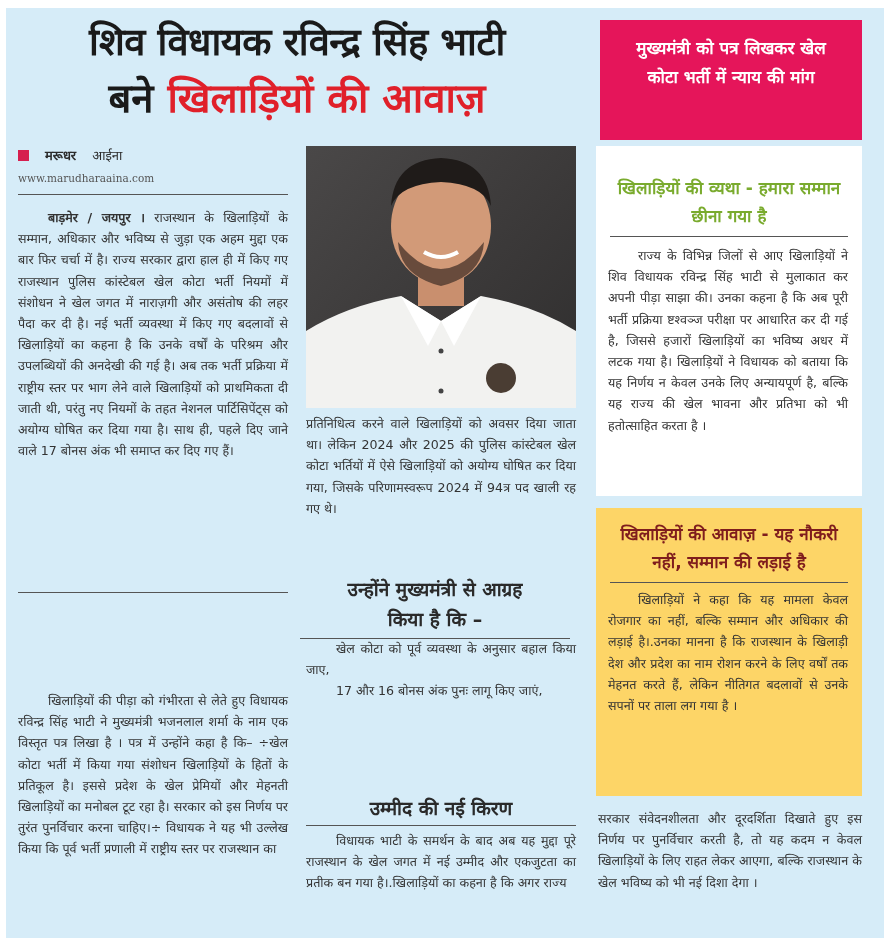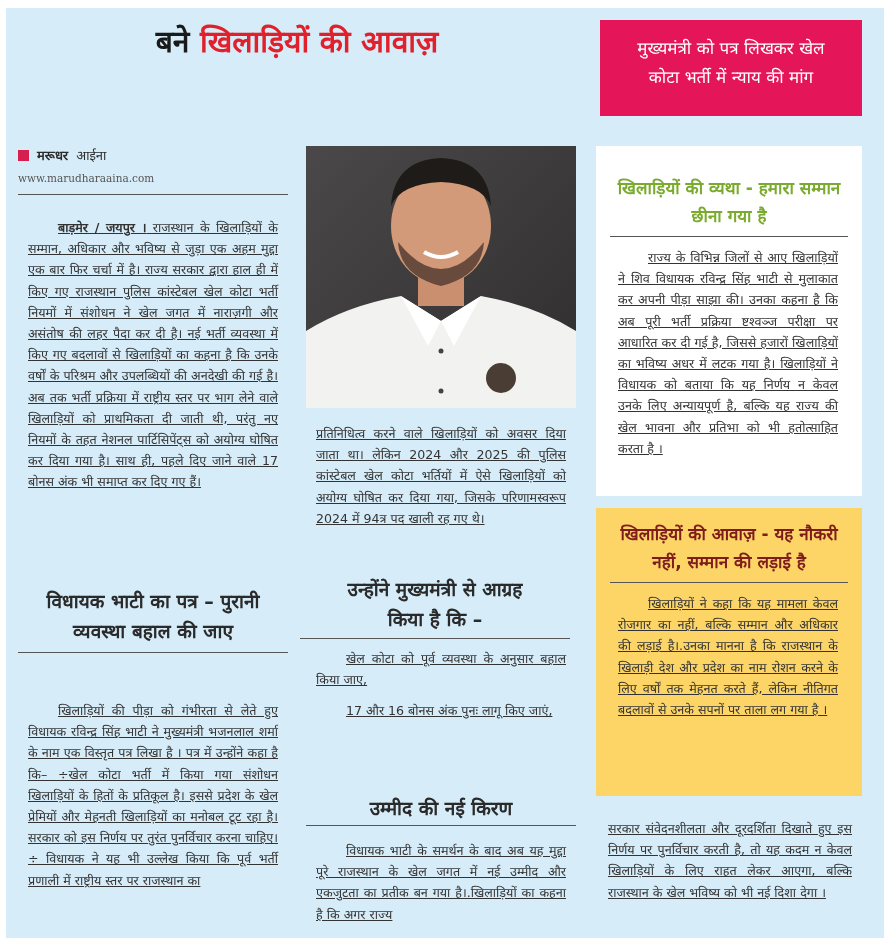--- a/index.html
+++ b/index.html
@@ -1,64 +1,64 @@
 <!DOCTYPE html>
 <html><head>
 <meta charset="utf-8">
 <style>
   html, body { margin:0; padding:0; background:#ffffff; }
   body { width:895px; height:950px; position:relative; overflow:hidden; font-family:"DejaVu Sans", sans-serif; color:#2b2b2b; }
   .page { position:absolute; left:6px; top:8px; width:878px; height:930px; background:#d6ecf8; }
   .headline { position:absolute; left:6px; top:14px; width:582px; text-align:center; font-family:"DejaVu Sans", sans-serif; font-weight:bold; color:#1a1a1a; line-height:56px; }
   .headline .l1 { font-size:38px; display:block; letter-spacing:-0.5px; }
-  .headline .l2 { font-size:30px; display:block; }
+  .headline .l2 { font-size:40px; display:block; }
   .headline .red { color:#e0202a; }
   .byline { position:absolute; left:18px; top:146px; width:270px; }
-  .byline .brand { font-size:13px; font-weight:bold; color:#2b2b2b; display:flex; align-items:center; gap:8px; }
+  .byline .brand { font-size:13px; font-weight:bold; color:#2b2b2b; display:flex; align-items:center; gap:16px; }
   .byline .sq { width:11px; height:11px; background:#d61f4f; display:inline-block; }
   .byline .brand .light { font-weight:normal; }
   .byline .url { font-family:"DejaVu Serif", serif; font-size:10.5px; color:#555; margin-top:8px; }
   .rule { height:1px; background:#555; }
   .col { position:absolute; font-size:12.6px; line-height:21.2px; text-align:justify; color:#333; }
-  .col p { margin:10px; text-indent:30px;text-decoration:underline; }
+  .col p { margin:0; text-indent:30px; }
   .col p.noindent { text-indent:0; }
   .col .lead { font-weight:bold; }
   .subhead { text-align:center; font-size:19px; font-weight:bold; color:#2a2a2a; line-height:30px; }
   .photo { position:absolute; left:306px; top:146px; width:270px; height:262px; background:linear-gradient(135deg,#4a4848 0%,#3a3838 60%,#2f2e2e 100%); overflow:hidden; }
-  .pink-box { position:absolute; left:600px; top:20px; width:262px; height:96px; background:#e5155a; color:#ffffff; text-align:center; font-weight:normal; font-size:17px; line-height:29px; padding-top:14px; box-sizing:border-box; }
+  .pink-box { position:absolute; left:600px; top:20px; width:262px; height:120px; background:#e5155a; color:#ffffff; text-align:center; font-weight:bold; font-size:17px; line-height:29px; padding-top:14px; box-sizing:border-box; }
   .white-box { position:absolute; left:596px; top:146px; width:266px; height:350px; background:#ffffff; }
   .white-box .title { color:#7aab2e; font-weight:bold; font-size:17px; text-align:center; line-height:28px; margin-top:10px; }
   .yellow-box { position:absolute; left:596px; top:508px; width:266px; height:288px; background:#fdd567; }
   .yellow-box .title { color:#7f1d1d; font-weight:bold; font-size:17px; text-align:center; line-height:28px; margin-top:12px; }
 </style>
 </head>
 <body>
 
 <div class="page"></div>
 
 <div class="headline">
+  <span class="l1">शिव विधायक रविन्द्र सिंह भाटी</span>
   <span class="l2"><span>बने </span><span class="red">खिलाड़ियों की आवाज़</span></span>
 </div>
 
 <div class="byline">
   <div class="brand">
     <span class="sq"></span>
     <span>मरूधर</span>
     <span class="light">आईना</span>
   </div>
   <div class="url">www.marudharaaina.com</div>
   <div class="rule" style="margin-top:10px;"></div>
 </div>
 
 <div class="col" style="left:18px; top:207px; width:270px;">
   <p><span class="lead">बाड़मेर / जयपुर ।</span><span> राजस्थान के खिलाड़ियों के सम्मान, अधिकार और भविष्य से जुड़ा एक अहम मुद्दा एक बार फिर चर्चा में है। राज्य सरकार द्वारा हाल ही में किए गए राजस्थान पुलिस कांस्टेबल खेल कोटा भर्ती नियमों में संशोधन ने खेल जगत में नाराज़गी और असंतोष की लहर पैदा कर दी है। नई भर्ती व्यवस्था में किए गए बदलावों से खिलाड़ियों का कहना है कि उनके वर्षों के परिश्रम और उपलब्धियों की अनदेखी की गई है। अब तक भर्ती प्रक्रिया में राष्ट्रीय स्तर पर भाग लेने वाले खिलाड़ियों को प्राथमिकता दी जाती थी, परंतु नए नियमों के तहत नेशनल पार्टिसिपेंट्स को अयोग्य घोषित कर दिया गया है। साथ ही, पहले दिए जाने वाले 17 बोनस अंक भी समाप्त कर दिए गए हैं।</span></p>
 </div>
 
 <div style="position:absolute; left:18px; top:586px; width:270px;">
-  <div class="subhead" style="padding:0 22px;">विधायक भाटी का पत्र – पुरानी व्यवस्था बहाल की जाए</div>
   <div class="rule" style="margin-top:6px;"></div>
 </div>
 <div class="col" style="left:18px; top:690px; width:270px;">
   <p>खिलाड़ियों की पीड़ा को गंभीरता से लेते हुए विधायक रविन्द्र सिंह भाटी ने मुख्यमंत्री भजनलाल शर्मा के नाम एक विस्तृत पत्र लिखा है । पत्र में उन्होंने कहा है कि– ÷खेल कोटा भर्ती में किया गया संशोधन खिलाड़ियों के हितों के प्रतिकूल है। इससे प्रदेश के खेल प्रेमियों और मेहनती खिलाड़ियों का मनोबल टूट रहा है। सरकार को इस निर्णय पर तुरंत पुनर्विचार करना चाहिए।÷ विधायक ने यह भी उल्लेख किया कि पूर्व भर्ती प्रणाली में राष्ट्रीय स्तर पर राजस्थान का</p>
 </div>
 
 <div class="photo">
   <svg width="270" height="262" viewBox="0 0 270 262">
     <path d="M0 262 L0 185 Q40 160 95 150 L135 175 L175 150 Q230 160 270 185 L270 262 Z" fill="#f2f2f0"></path>
     <rect x="112" y="115" width="46" height="45" fill="#c98f6e"></rect>

